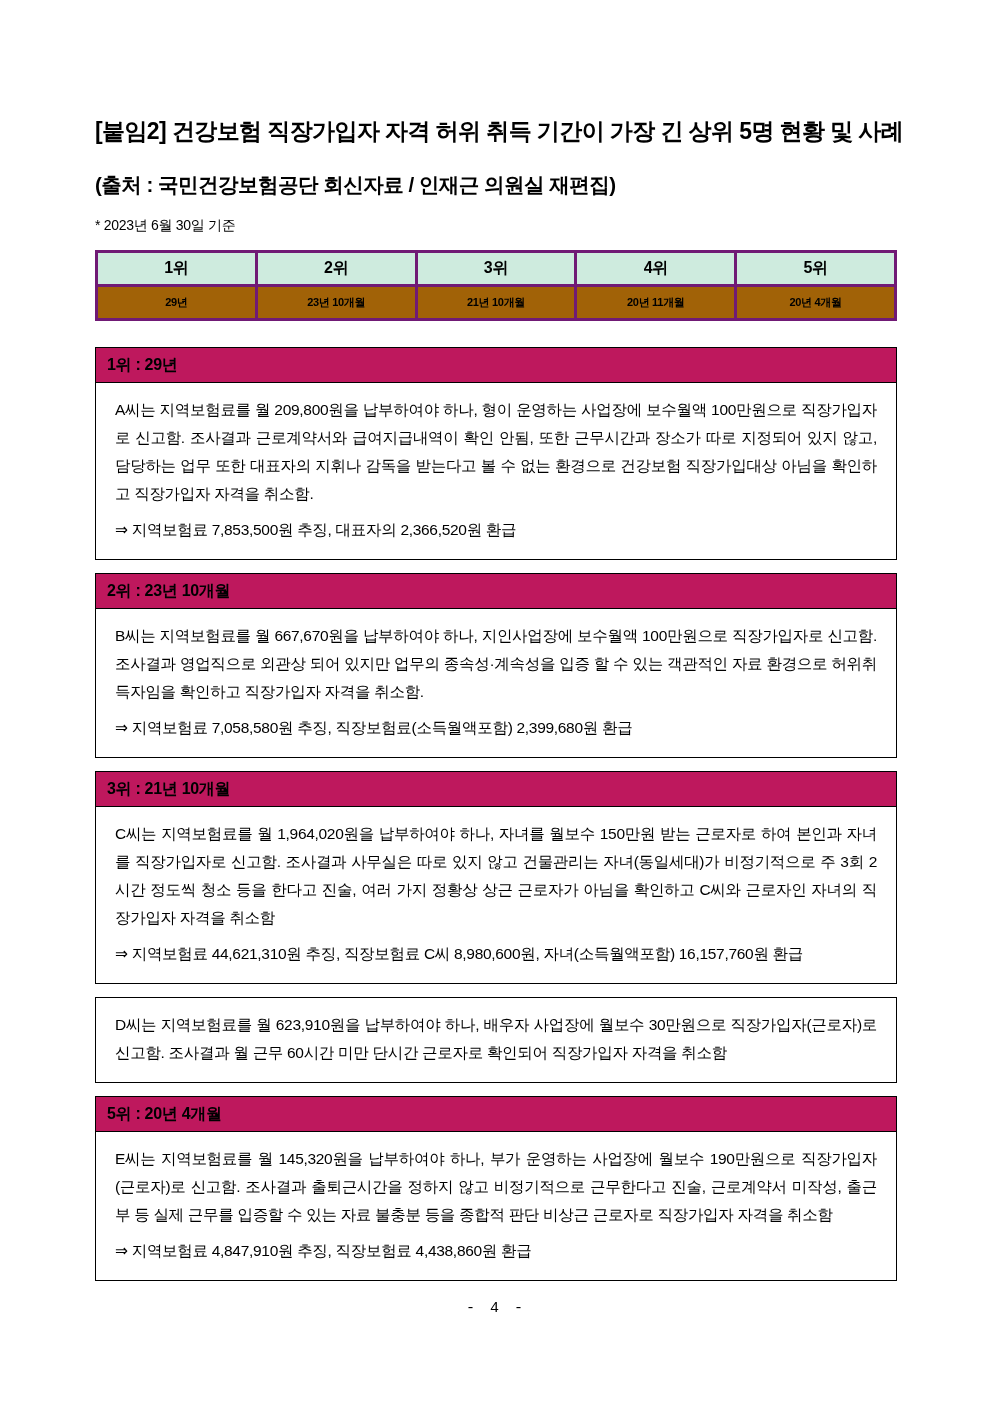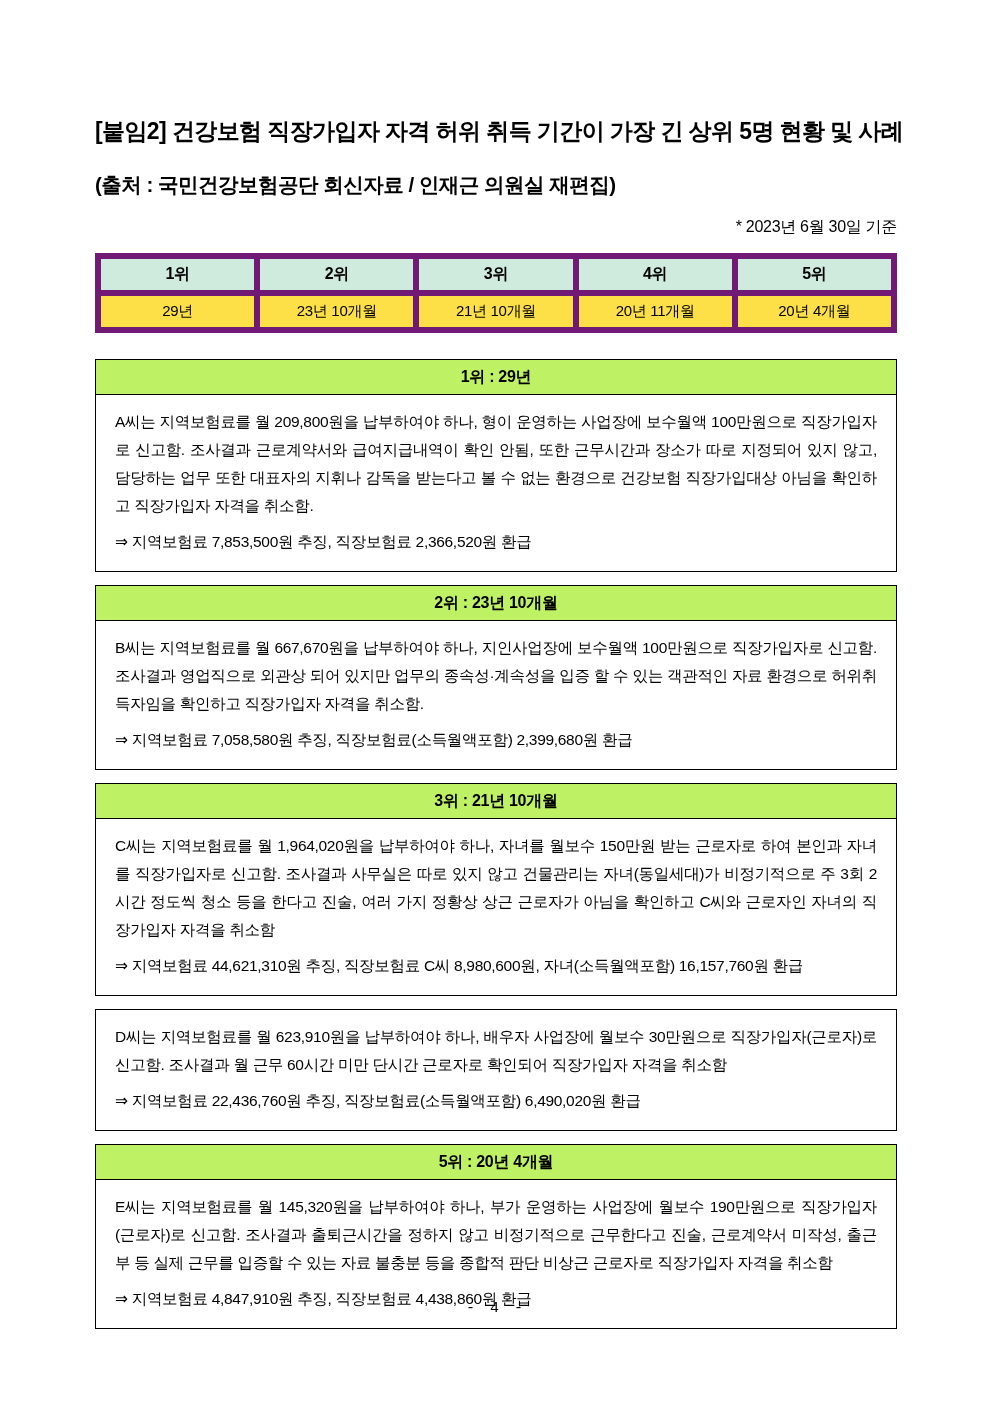--- a/index.html
+++ b/index.html
@@ -32,66 +32,65 @@
   .doc-subtitle {
     margin: 24px 0 0 0;
     font-size: 20.5px;
     line-height: 28px;
     font-weight: bold;
     text-align: left;
     letter-spacing: -0.5px;
   }
   .date-note {
     margin-top: 18px;
-    font-size: 16px;
-    text-align: right;
+    font-size: 14px;
+    text-align: left;
     letter-spacing: -0.3px;
   }
   table.rank-table {
     margin-top: 15px;
     width: 802px;
     border-collapse: collapse;
     border: 2px solid #000000;
     table-layout: fixed;
   }
   table.rank-table th,
   table.rank-table td {
-    border: 6px solid #701a75;
+    border: 3px solid #701a75;
     text-align: center;
     vertical-align: middle;
     height: 31px;
     padding: 0;
     letter-spacing: -0.3px;
   }
   table.rank-table th {
     background: #ceebde;
     font-size: 16px;
     font-weight: bold;
   }
   table.rank-table td {
-    background: #fde047;
-    font-size: 15px;
-    font-weight: normal;
+    background: #a16207;
+    font-size: 11px;
+    font-weight: bold;
   }
   .case-box {
     border: 1px solid #000000;
     margin-top: 13px;
     background: #ffffff;
   }
   .case-box.first {
     margin-top: 26px;
   }
   .case-heading {
-    background: #bef264;
+    background: #be185d;
     border-bottom: 1px solid #000000;
     font-size: 16px;
     font-weight: bold;
     padding: 7px 11px 6px 11px;
     letter-spacing: -0.3px;
-    text-align: center;
   }
   .case-body {
     padding: 5px 11px 7px 11px;
   }
   .case-body p {
     margin: 8px;
     font-size: 15.5px;
     line-height: 28px;
     letter-spacing: -0.3px;
   }
@@ -143,21 +142,21 @@
           <td>20년 11개월</td>
           <td>20년 4개월</td>
         </tr>
       </tbody>
     </table>
 
     <div class="case-box first">
       <div class="case-heading">1위 : 29년</div>
       <div class="case-body">
         <p class="desc">A씨는 지역보험료를 월 209,800원을 납부하여야 하나, 형이 운영하는 사업장에 보수월액 100만원으로 직장가입자로 신고함. 조사결과 근로계약서와 급여지급내역이 확인 안됨, 또한 근무시간과 장소가 따로 지정되어 있지 않고, 담당하는 업무 또한 대표자의 지휘나 감독을 받는다고 볼 수 없는 환경으로 건강보험 직장가입대상 아님을 확인하고 직장가입자 자격을 취소함.</p>
-        <p class="result">⇒ 지역보험료 7,853,500원 추징, 직장보험료 2,366,520원 환급</p>
+        <p class="result">⇒ 지역보험료 7,853,500원 추징, 대표자의 2,366,520원 환급</p>
       </div>
     </div>
 
     <div class="case-box">
       <div class="case-heading">2위 : 23년 10개월</div>
       <div class="case-body">
         <p class="desc">B씨는 지역보험료를 월 667,670원을 납부하여야 하나, 지인사업장에 보수월액 100만원으로 직장가입자로 신고함. 조사결과 영업직으로 외관상 되어 있지만 업무의 종속성·계속성을 입증 할 수 있는 객관적인 자료 환경으로 허위취득자임을 확인하고 직장가입자 자격을 취소함.</p>
         <p class="result">⇒ 지역보험료 7,058,580원 추징, 직장보험료(소득월액포함) 2,399,680원 환급</p>
       </div>
     </div>
@@ -166,21 +165,20 @@
       <div class="case-heading">3위 : 21년 10개월</div>
       <div class="case-body">
         <p class="desc">C씨는 지역보험료를 월 1,964,020원을 납부하여야 하나, 자녀를 월보수 150만원 받는 근로자로 하여 본인과 자녀를 직장가입자로 신고함. 조사결과 사무실은 따로 있지 않고 건물관리는 자녀(동일세대)가 비정기적으로 주 3회 2시간 정도씩 청소 등을 한다고 진술, 여러 가지 정황상 상근 근로자가 아님을 확인하고 C씨와 근로자인 자녀의 직장가입자 자격을 취소함</p>
         <p class="result">⇒ 지역보험료 44,621,310원 추징, 직장보험료 C씨 8,980,600원, 자녀(소득월액포함) 16,157,760원 환급</p>
       </div>
     </div>
 
     <div class="case-box">
       <div class="case-body">
         <p class="desc">D씨는 지역보험료를 월 623,910원을 납부하여야 하나, 배우자 사업장에 월보수 30만원으로 직장가입자(근로자)로 신고함. 조사결과 월 근무 60시간 미만 단시간 근로자로 확인되어 직장가입자 자격을 취소함</p>
-        <p class="result">⇒ 지역보험료 22,436,760원 추징, 직장보험료(소득월액포함) 6,490,020원 환급</p>
       </div>
     </div>
 
     <div class="case-box">
       <div class="case-heading">5위 : 20년 4개월</div>
       <div class="case-body">
         <p class="desc">E씨는 지역보험료를 월 145,320원을 납부하여야 하나, 부가 운영하는 사업장에 월보수 190만원으로 직장가입자(근로자)로 신고함. 조사결과 출퇴근시간을 정하지 않고 비정기적으로 근무한다고 진술, 근로계약서 미작성, 출근부 등 실제 근무를 입증할 수 있는 자료 불충분 등을 종합적 판단 비상근 근로자로 직장가입자 자격을 취소함</p>
         <p class="result">⇒ 지역보험료 4,847,910원 추징, 직장보험료 4,438,860원 환급</p>
       </div>
     </div>

